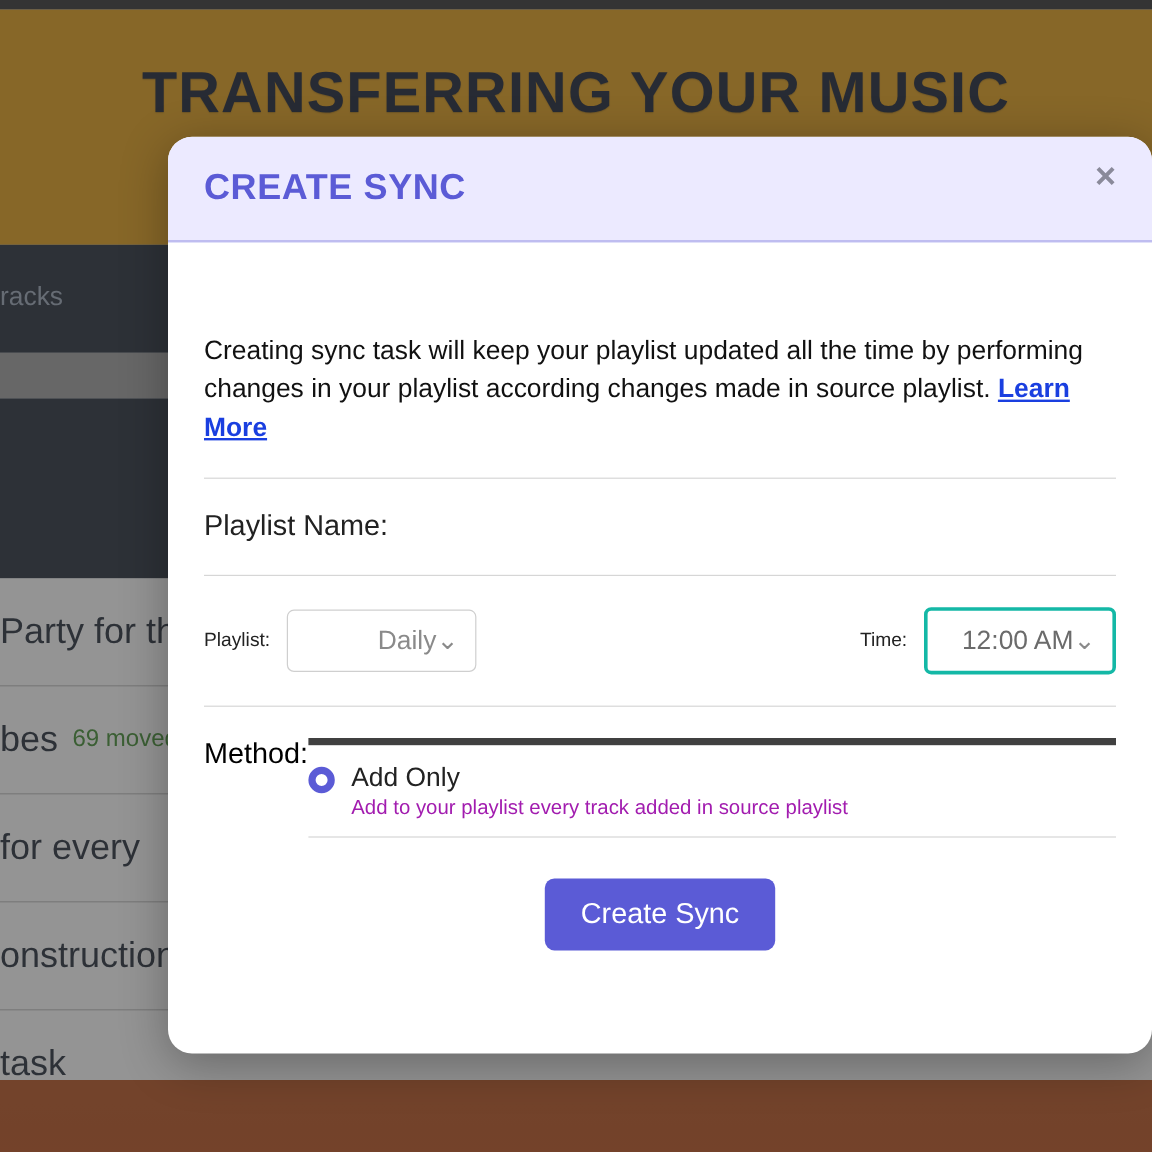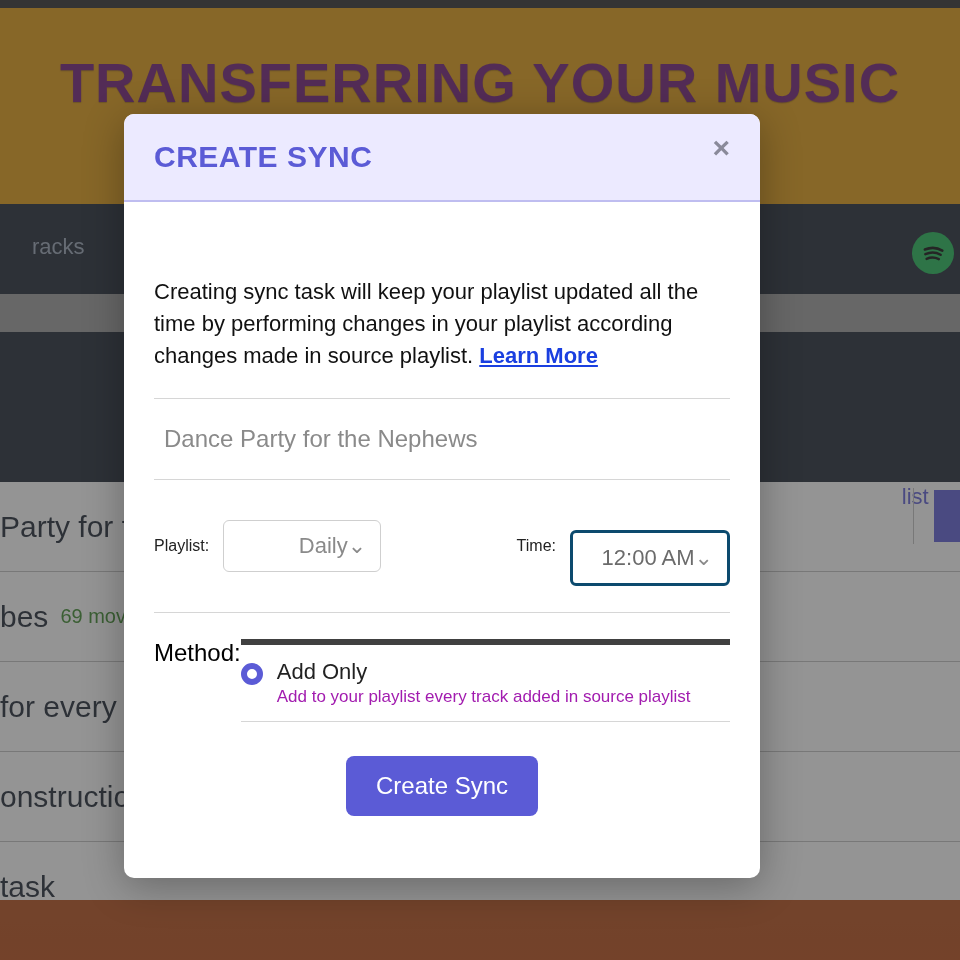--- a/index.html
+++ b/index.html
@@ -6,33 +6,33 @@
   html, body { width: 960px; height: 960px; overflow: hidden; font-family: -apple-system, BlinkMacSystemFont, "Segoe UI", Helvetica, Arial, sans-serif; }
   .bg {
     position: absolute; inset: 0;
     background: #fff;
   }
   .banner {
     position: absolute; left: 0; right: 0; top: 8px; height: 196px;
     background: #e29b11;
   }
   .banner-text {
-    text-align: center; font-size: 56px; font-weight: 800; letter-spacing: 1px;
-    color: #701a75;
+    text-align: center; font-size: 48px; font-weight: 800; letter-spacing: 1px;
+    color: #0f172a;
     padding-top: 42px;
     text-shadow: 0 1px 1px rgba(0,0,0,.25);
   }
   .dark-strip {
     position: absolute; left:0; right:0; top:204px; height:90px;
     background: #1b2432;
     color: #b9c2cf;
     font-size: 22px;
     padding-left: 0;
   }
-  .dark-strip .tracks { position:absolute; left:0; top:30px; color:#9aa6b8;margin-left:32px;}
+  .dark-strip .tracks { position:absolute; left:0; top:30px; color:#9aa6b8;}
   .grey-strip { position:absolute; left:0; right:0; top:294px; height:38px; background:#9c9c9c;}
   .dark-strip2 { position:absolute; left:0; right:0; top:332px; height:150px; background:#1b2432;}
   .list-area {
     position: absolute; left:0; right:0; top:482px; bottom:60px; background:#fff;
   }
   .row {
     height: 90px; border-bottom: 1px solid #c2c2c2;
     display: flex; align-items: center;
     font-size: 30px; color: #1b2432; padding-left: 0;
   }
@@ -54,22 +54,22 @@
     color:#5b5bd6; font-size:22px; display:flex; align-items:center; gap:6px;
   }
   .hp { position:absolute; right:0; top:490px; width:26px; height:52px; background:#5b5bd6;}
   .divider-v { position:absolute; right:46px; top:488px; height:56px; width:1px; background:#c2c2c2;}
 
   
   .overlay {
     position:absolute; inset:0; background: rgba(60,60,60,0.55);
   }
   .modal {
-    position: absolute; left: 124px; top: 114px; width: 636px; height: 764px;
-    background: #fff; border-radius: 10px; overflow: hidden;
+    position: absolute; left: 140px; top: 114px; width: 820px; height: 764px;
+    background: #fff; border-radius: 20px; overflow: hidden;
     box-shadow: 0 8px 40px rgba(0,0,0,.3);
   }
   .modal-head {
     height: 88px; background: #eceaff; border-bottom: 2px solid #bfbdf0;
     display:flex; align-items:center; justify-content:space-between;
     padding: 0 30px;
   }
   .modal-title {
     color: #5b5bd6; font-size: 30px; font-weight: 800; letter-spacing: .5px;
   }
@@ -82,21 +82,21 @@
   .label { color:#222; }
   .value-dim { color:#8a8a8a; margin-left: 10px;}
   .freq-row { display:flex; align-items:center; gap:14px; }
   .select {
     display:inline-flex; align-items:center; justify-content:flex-end;
     border:1px solid #cfcfcf; border-radius:6px; padding: 12px 14px;
     font-size:22px; color:#8a8a8a; width: 158px; cursor:pointer;
     background:#fff;
   }
   .select .chev { color:#8a8a8a; }
-  .select.time { border:3px solid #0c4a6e; width: 160px; color:#6b6b6b;margin-top:24px; }
+  .select.time { border:3px solid #14b8a6; width: 160px; color:#6b6b6b; }
   .method-block { display:flex; margin-top:0;}
   .method-label { font-size:24px; padding-top:0;}
   .method-right { flex:1; }
   .opt {
     border-top:6px solid #404040; border-bottom:1px solid #d6d6d6;
     padding: 14px 0 14px 0; display:flex; gap:14px; align-items:flex-start;
   }
   .radio {
     width:22px; height:22px; border-radius:50%; border:6px solid #5b5bd6; background:#fff; flex:none; margin-top:4px;
   }
@@ -168,21 +168,21 @@
     <div class="modal-title">CREATE SYNC</div>
     <div class="close">×</div>
   </div>
   <div class="modal-body">
     <p class="desc">
       <span>Creating sync task will keep your playlist updated all the time by performing changes in your playlist according changes made in source playlist. </span><a href="#">Learn More</a>
     </p>
     <div class="hr"></div>
 
     <div class="field-row">
-      <span class="value-dim">Dance Party for the Nephews</span>
+      <span class="label">Playlist Name:</span>
     </div>
 
     <div class="hr"></div>
 
     <div class="freq-row">
       <span class="label">Playlist:</span>
       <div class="select">
         <span>Daily</span>
         <span class="chev">⌄</span>
       </div>

